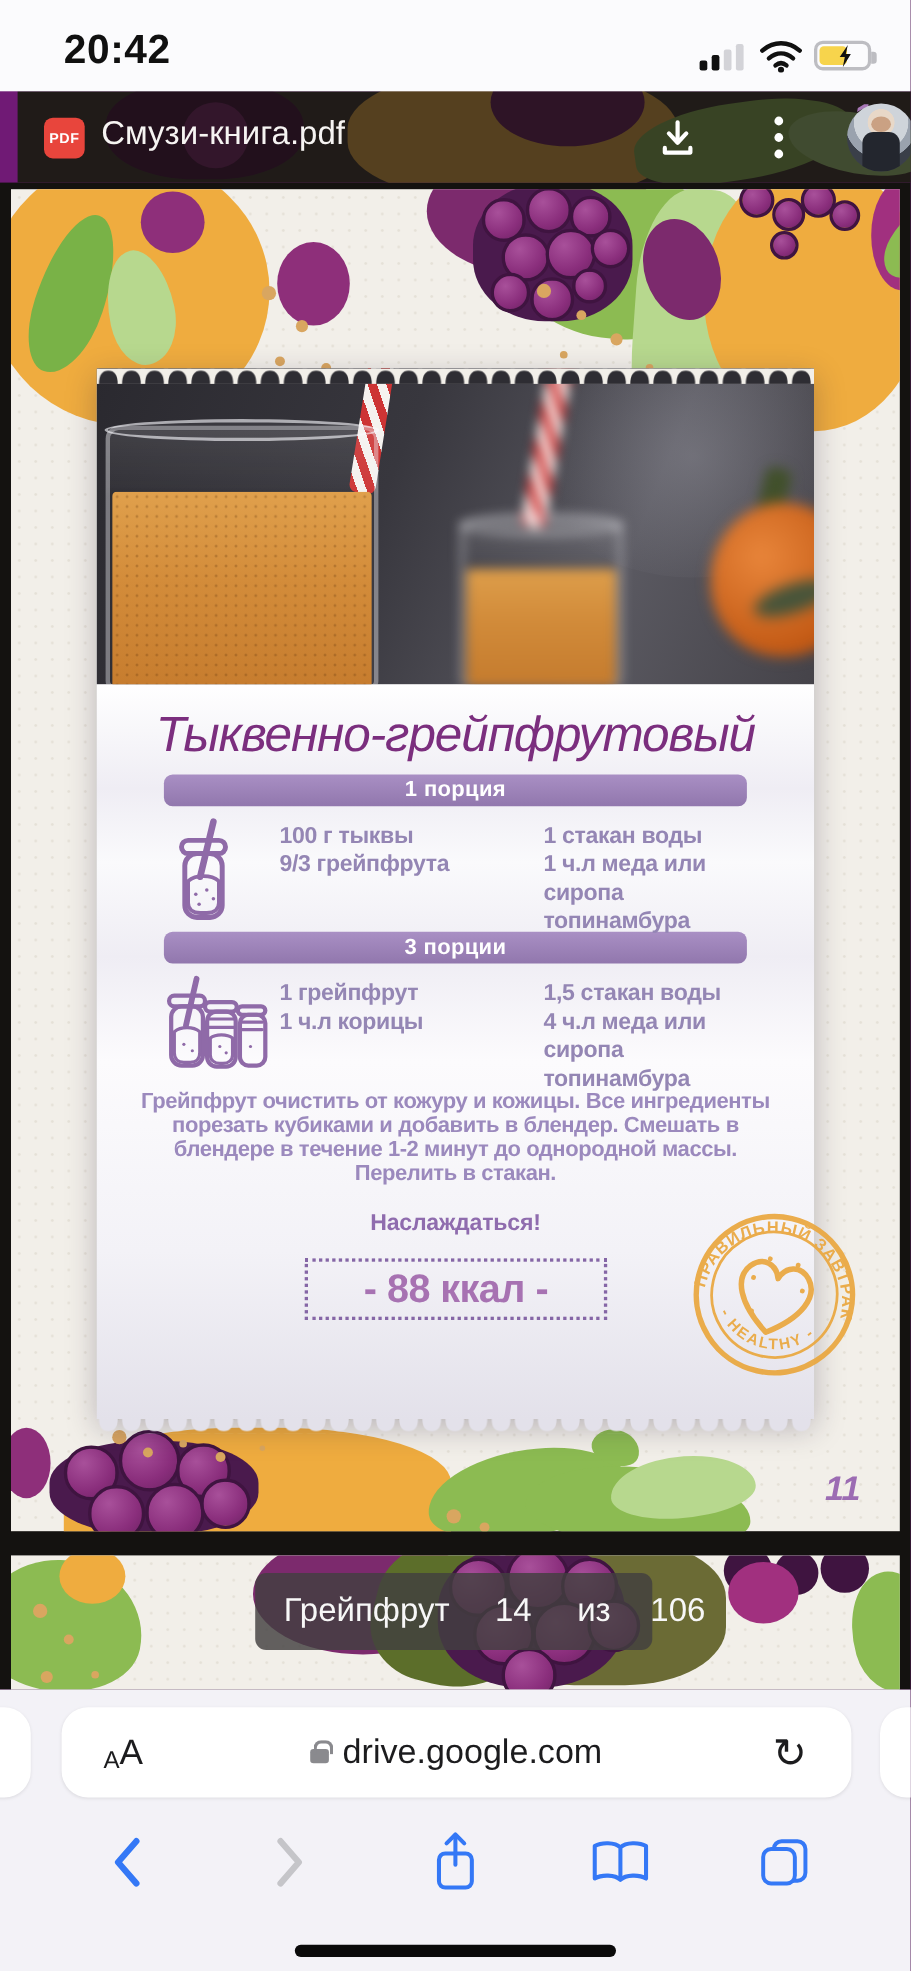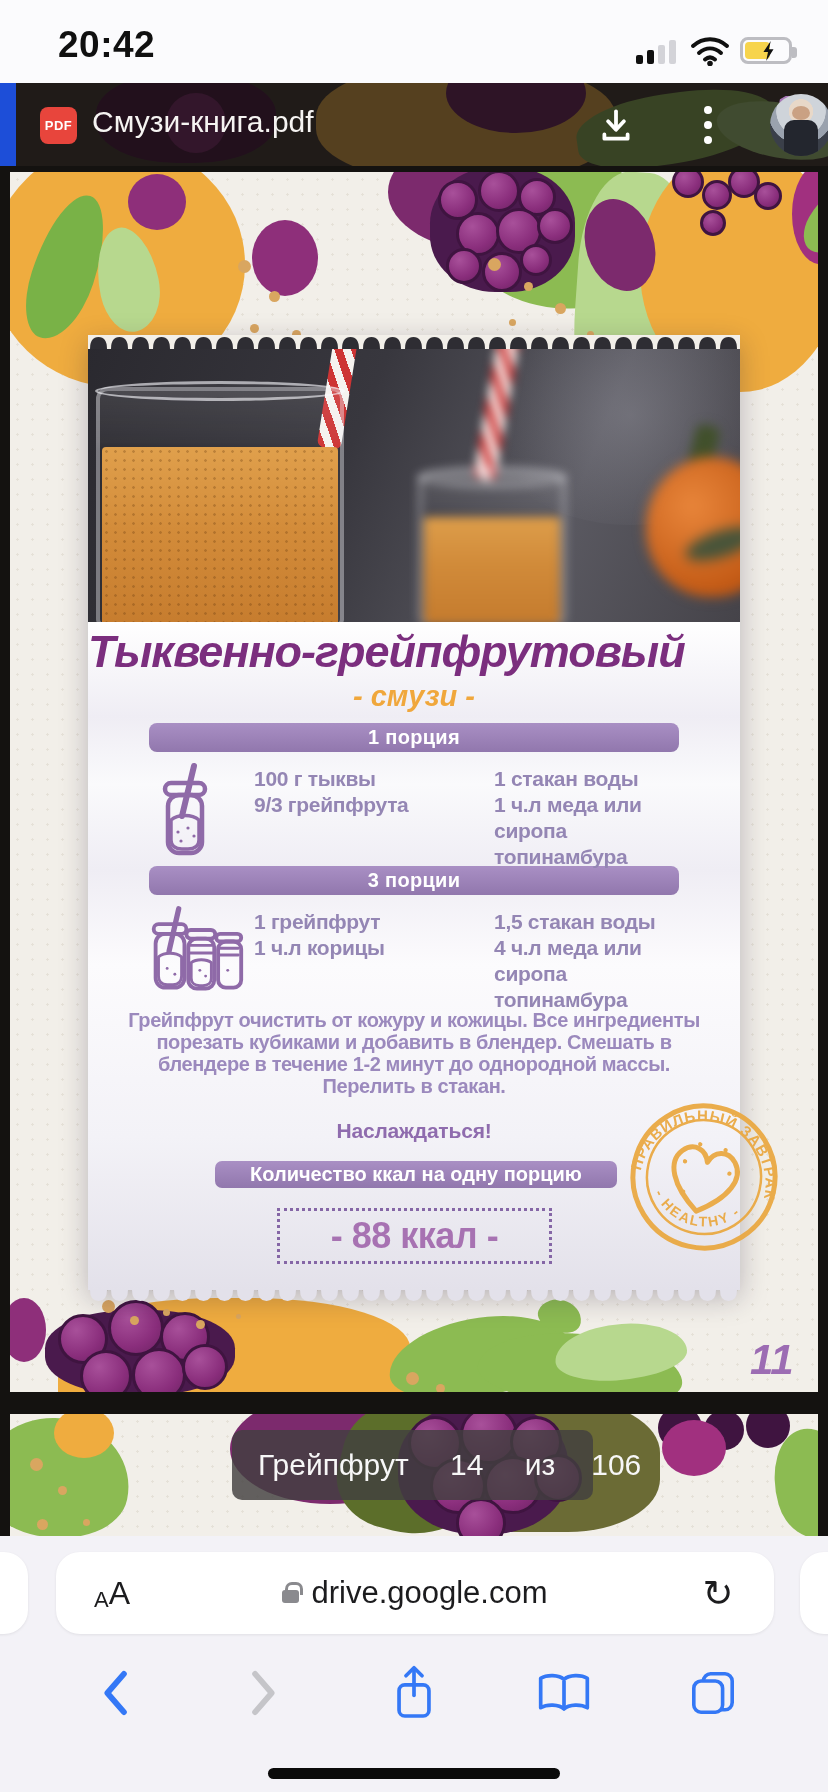--- a/index.html
+++ b/index.html
@@ -1,17 +1,17 @@
 <!DOCTYPE html>
 <html><head>
 <meta charset="utf-8">
 <style>
   html,body{margin:0;padding:0;background:#222;}
   *{box-sizing:border-box;font-family:"Liberation Sans","DejaVu Sans",sans-serif;}
-  #screen{position:relative;width:828px;height:1792px;margin:0 auto;background:#1d4ed8;overflow:hidden;}
+  #screen{position:relative;width:828px;height:1792px;margin:0 auto;background:#701a75;overflow:hidden;}
   .abs{position:absolute;}
 
   
   .status-bar{left:0;top:0;width:828px;height:83px;background:#fbfbfd;z-index:60;}
   .time{left:58px;top:24px;font-size:37px;font-weight:700;color:#101010;letter-spacing:.5px;}
   .sig{left:636px;top:40px;display:flex;align-items:flex-end;gap:4px;height:24px;}
   .sig i{display:block;width:7px;border-radius:2px;background:#101010;}
   .sig i:nth-child(1){height:9px}.sig i:nth-child(2){height:14px}
   .sig i:nth-child(3){height:19px;background:#d3d3d8}.sig i:nth-child(4){height:24px;background:#d3d3d8}
   .wifi{left:690px;top:36px;}
@@ -72,21 +72,21 @@
   .glass .juice{position:absolute;left:2px;right:2px;bottom:-4px;border-radius:4px 4px 6px 6px;
     background-image:radial-gradient(rgba(96,52,10,.28) 1px,transparent 1.6px),
       linear-gradient(180deg,#e0a04c 0%,#d38c3a 45%,#c67c2e 100%);background-size:9px 9px,auto;}
   .straw{position:absolute;width:24px;border-radius:7px;background:repeating-linear-gradient(62deg,#cd3434 0 8px,#f5f2ef 8px 16px);}
   .blurwrap{position:absolute;inset:0;filter:blur(5px);}
   .pumpkin{position:absolute;left:558px;top:122px;width:132px;height:140px;border-radius:50% 50% 48% 48%;
     background:radial-gradient(circle at 35% 35%,#e8853a,#c35a15 70%,#a84a10);filter:blur(3px);}
   .stalk{position:absolute;left:604px;top:90px;width:24px;height:46px;background:#41502b;border-radius:8px;transform:rotate(14deg);filter:blur(2px);}
   .pleaf{position:absolute;left:596px;top:196px;width:74px;height:26px;background:#46543a;border-radius:50%;transform:rotate(-18deg);filter:blur(4px);}
 
-  .recipe-title{margin-top:4px;font-size:45px;font-weight:700;font-style:italic;
+  .recipe-title{margin-top:20px;text-align:center;font-size:45px;font-weight:400;font-style:italic;
     color:#7b2e7e;letter-spacing:-1px;}
   .recipe-sub{margin-top:2px;text-align:center;font-size:29px;font-weight:800;font-style:italic;color:#f0a73c;}
   .banner{width:530px;margin:0 auto;height:29px;border-radius:8px;background:linear-gradient(180deg,#a98fc4,#9177ad);
     color:#fff;font-size:20px;font-weight:700;display:flex;align-items:center;justify-content:center;letter-spacing:.3px;}
   .banner.b1{margin-top:10px;}
   .banner.b2{margin-top:2px;}
   .section{display:flex;padding:10px 40px 0 58px;height:112px;}
   .section.s2{height:108px;}
   .sec-icon{width:108px;flex:0 0 108px;display:flex;align-items:flex-start;justify-content:flex-start;color:#8f6aa8;}
   .col{font-size:21px;font-weight:700;color:#9486b4;line-height:26px;letter-spacing:-.3px;}
@@ -94,21 +94,21 @@
   .col.right{flex:1;padding-top:4px;}
   .prep-h{margin-top:10px;text-align:center;font-size:27px;font-weight:800;color:#8857a5;letter-spacing:-.3px;}
   .prep-t{margin:6px auto 0;width:576px;text-align:center;font-size:20px;font-weight:600;color:#9b89bd;line-height:22px;letter-spacing:-.4px;}
   .enjoy{margin-top:22px;text-align:center;font-size:21px;font-weight:800;color:#8f6cae;letter-spacing:-.2px;}
   .kcal-banner{margin:18px 0 0 127px;width:402px;height:27px;border-radius:7px;background:linear-gradient(180deg,#a98fc4,#9177ad);
     color:#fff;font-size:20px;font-weight:700;display:flex;align-items:center;justify-content:center;}
   .kcal-box{margin:20px 0 0 189px;width:275px;height:56px;border:3px dotted #8566a6;display:flex;align-items:center;justify-content:center;
     font-size:36px;font-weight:600;color:#a772b2;letter-spacing:-.5px;}
   .teeth-bottom{position:absolute;left:78px;top:1118px;}
   .stamp{position:absolute;left:617px;top:928px;width:154px;height:154px;transform:rotate(13deg);opacity:.92;}
-  .page-num{position:absolute;left:740px;top:1164px;font-size:42px;font-weight:800;font-style:italic;color:#9c6cb3;}
+  .page-num{position:absolute;left:740px;top:1164px;font-size:31px;font-weight:800;font-style:italic;color:#9c6cb3;}
 
   
   .page-ind{left:232px;top:1430px;width:361px;height:70px;border-radius:10px;background:rgba(66,64,64,.82);
     display:flex;align-items:center;padding-left:26px;gap:36px;color:#f7f7f7;font-size:30px;z-index:40;}
   .page-ind .num{min-width:44px;text-align:center;}
 
   
   .chrome{left:0;top:1536px;width:828px;height:256px;background:#f3f2f7;z-index:50;}
   .pill{position:absolute;top:16px;height:82px;border-radius:24px;background:#fff;box-shadow:0 1px 3px rgba(0,0,0,.08);}
   .pill.main{left:56px;width:718px;display:flex;align-items:center;}
@@ -260,21 +260,20 @@
               <pattern id="tpat" width="21" height="14" patternUnits="userSpaceOnUse">
                 <rect width="21" height="14" fill="#f2efe9"></rect>
                 <path d="M2 14 Q2 2 10.5 2 Q19 2 19 14 Z" fill="#2e2d33"></path>
               </pattern>
             </defs>
             <rect width="652" height="14" fill="url(#tpat)"></rect>
           </svg>
         </div>
 
         <div class="recipe-title">Тыквенно-грейпфрутовый</div>
-        <div class="recipe-sub">- смузи -</div>
 
         <div class="banner b1">1 порция</div>
         <div class="section">
           <div class="sec-icon">
             <svg width="78" height="100" viewBox="0 0 70 100" fill="none" stroke="currentColor" stroke-width="4.5" stroke-linecap="round" stroke-linejoin="round">
               <path d="M44 4 L32 54" stroke-width="6"></path>
               <rect x="15" y="21" width="40" height="12" rx="6"></rect>
               <rect x="18" y="33" width="34" height="58" rx="11"></rect>
               <path d="M21 58 C28 52 42 52 49 58 V78 C49 84 44 87 38 87 H32 C26 87 21 84 21 78 Z" stroke-width="3.5"></path>
               <circle cx="28" cy="70" r="1.6" fill="currentColor" stroke="none"></circle>
@@ -322,21 +321,20 @@
           </div>
           <div class="col right">
             <div>1,5 стакан воды</div>
             <div>4 ч.л меда или сиропа</div>
             <div>топинамбура</div>
           </div>
         </div>
 
         <div class="prep-t">Грейпфрут очистить от кожуру и кожицы. Все ингредиенты порезать кубиками и добавить в блендер. Смешать в блендере в течение 1-2 минут до однородной массы. Перелить в стакан.</div>
         <div class="enjoy">Наслаждаться!</div>
-        <div class="kcal-banner">Количество ккал на одну порцию</div>
         <div class="kcal-box">- 88 ккал -</div>
       </div>
 
       <svg class="teeth-bottom" width="652" height="13">
         <defs>
           <pattern id="bpat" width="21" height="13" patternUnits="userSpaceOnUse">
             <path d="M2 0 Q2 11 10.5 11 Q19 11 19 0 Z" fill="#e3e1ea"></path>
           </pattern>
         </defs>
         <rect width="652" height="13" fill="url(#bpat)"></rect>

